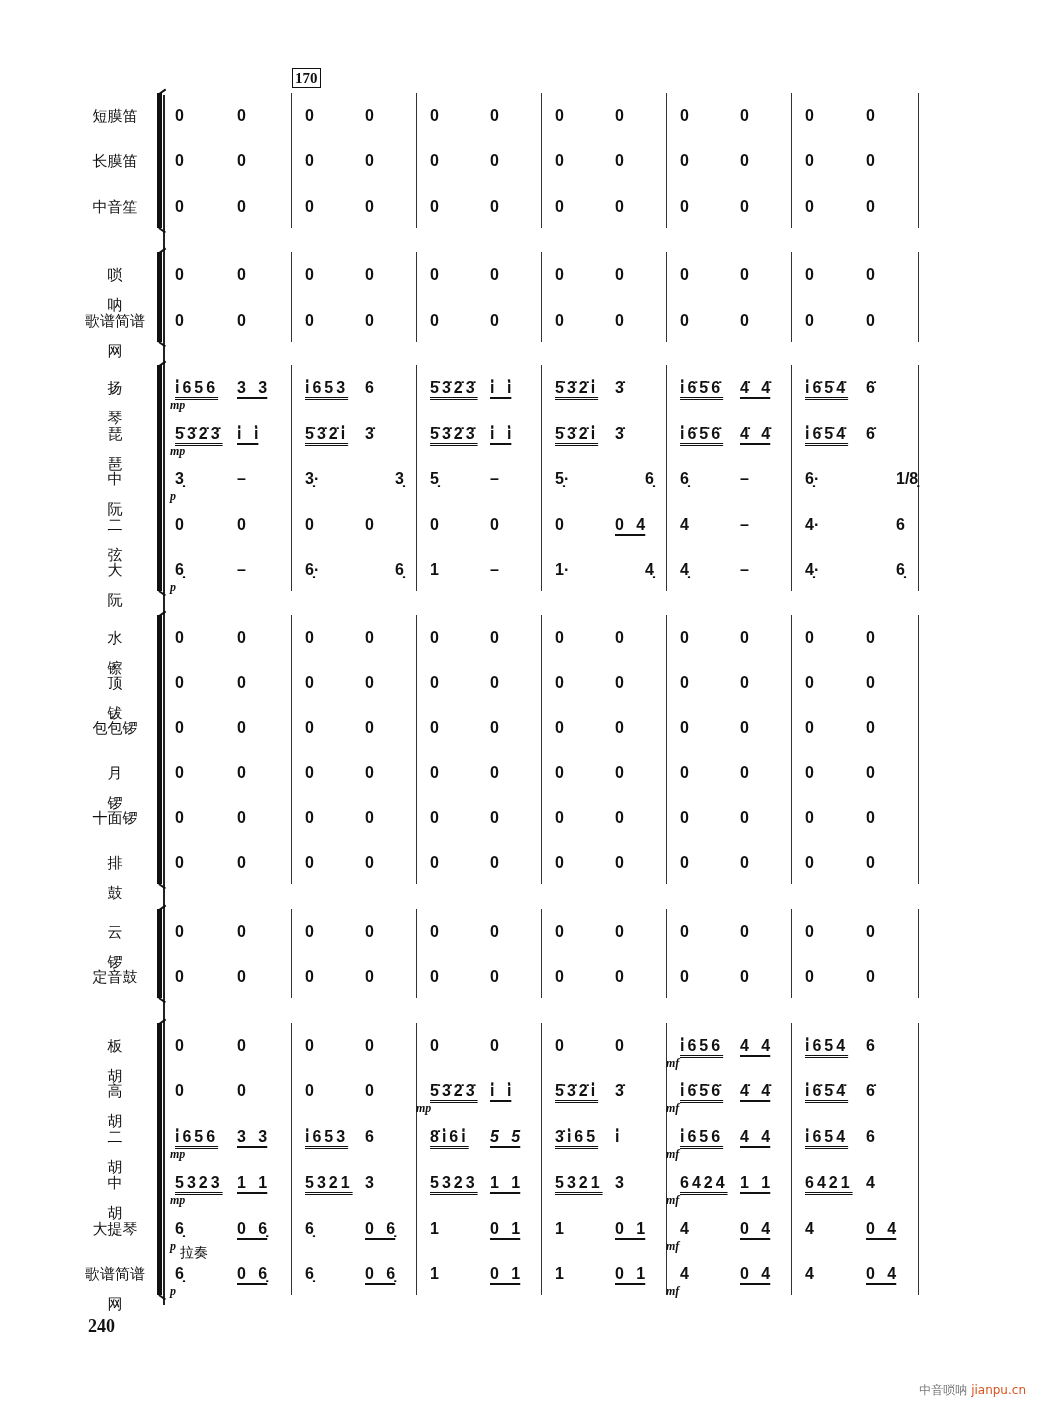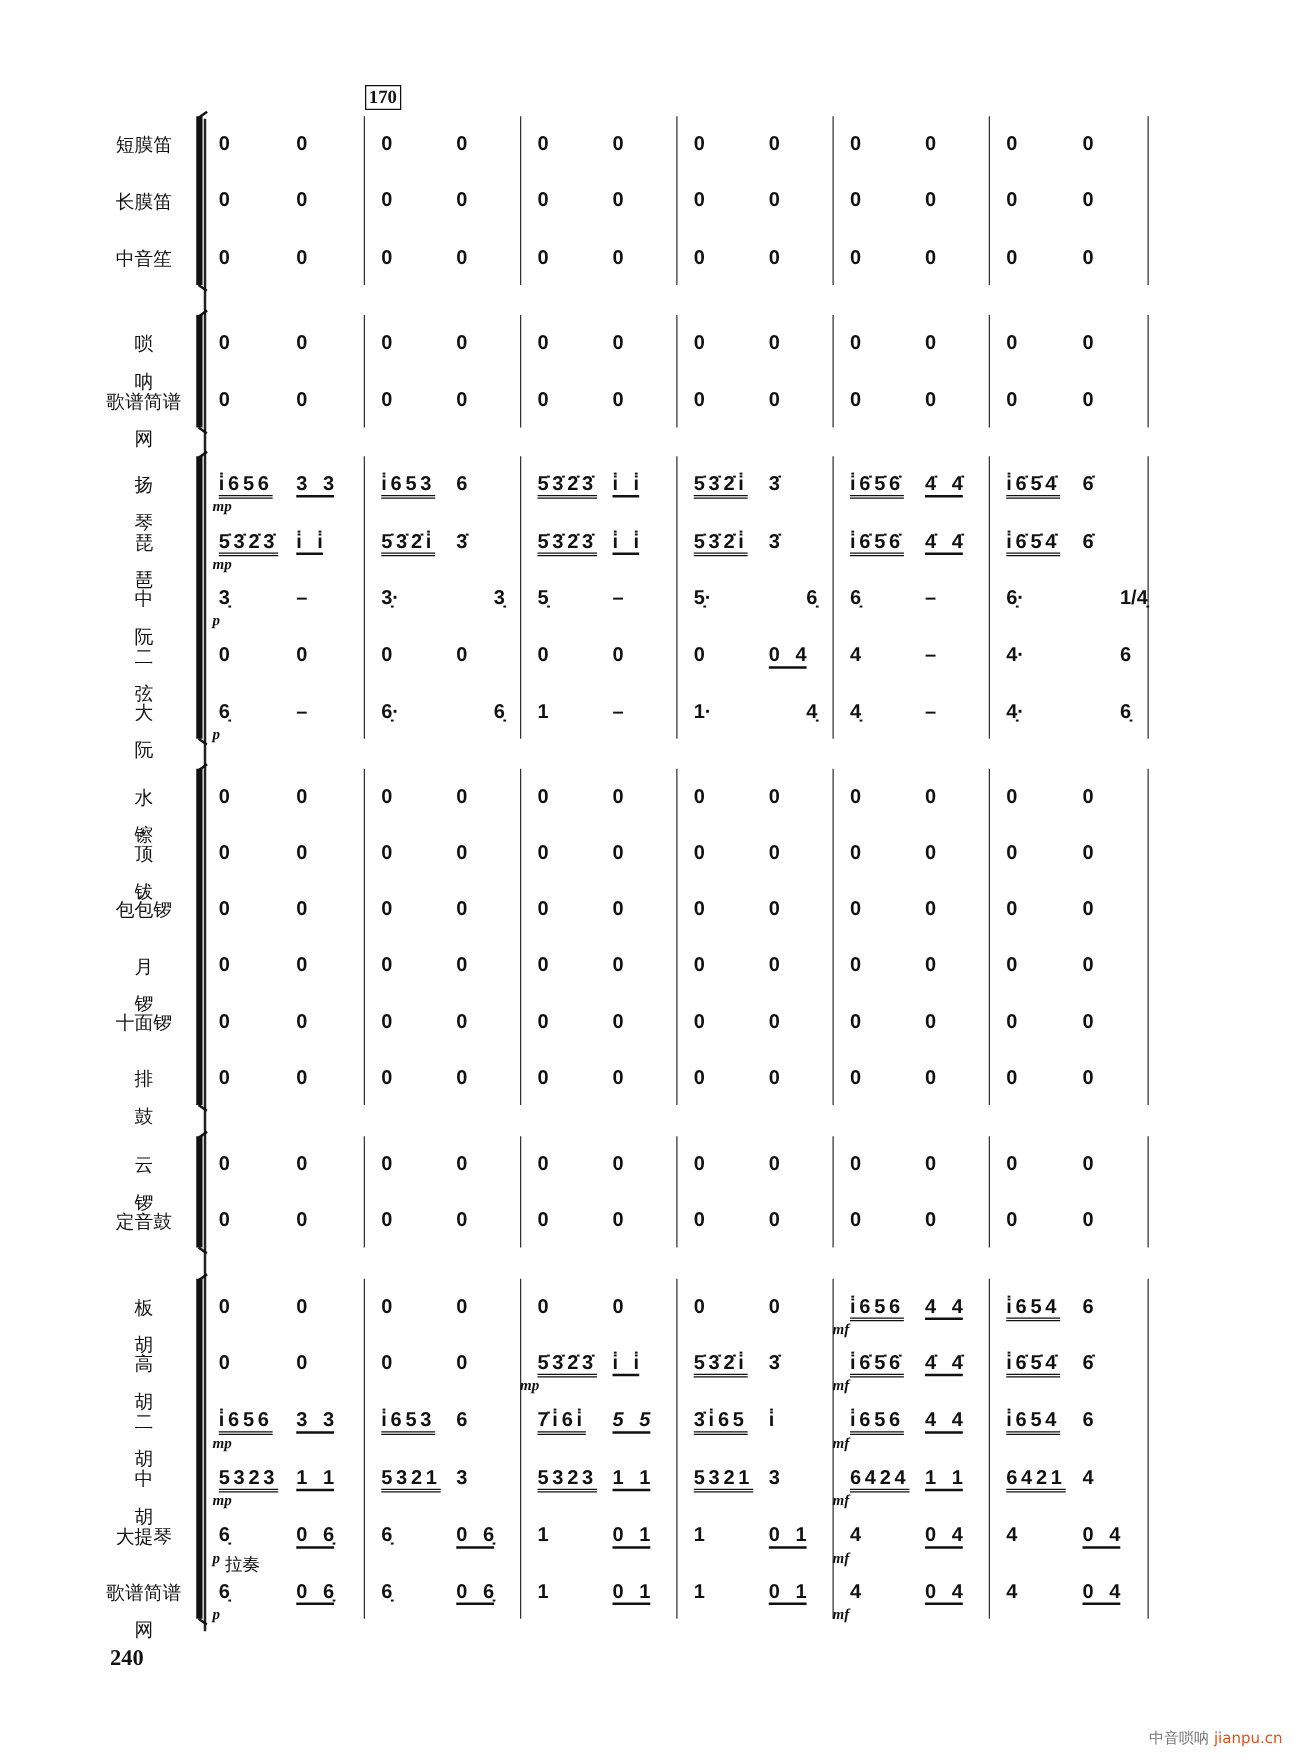--- a/index.html
+++ b/index.html
@@ -172,21 +172,21 @@
         <span class="cell" style="left: 237px; letter-spacing: 0px;">–</span>
         <span class="cell" style="left: 305px; letter-spacing: 0px;">3̣·</span>
         <span class="cell" style="left: 395px; letter-spacing: 0px;">3̣</span>
         <span class="cell" style="left: 430px; letter-spacing: 0px;">5̣</span>
         <span class="cell" style="left: 490px; letter-spacing: 0px;">–</span>
         <span class="cell" style="left: 555px; letter-spacing: 0px;">5̣·</span>
         <span class="cell" style="left: 645px; letter-spacing: 0px;">6̣</span>
         <span class="cell" style="left: 680px; letter-spacing: 0px;">6̣</span>
         <span class="cell" style="left: 740px; letter-spacing: 0px;">–</span>
         <span class="cell" style="left: 805px; letter-spacing: 0px;">6̣·</span>
-        <span class="cell" style="left: 896px; letter-spacing: 0px;">1/4̣</span>
+        <span class="cell" style="left: 896px; letter-spacing: 0px;">1/8̣</span>
         <span class="dyn" style="left: 170px; top: 26px;">p</span>
       </div>
       <div class="row" style="top: 510px; width: 1036px; text-decoration: underline;">
         <div class="label spaced">二 弦</div>
         <span class="cell" style="left: 175px; letter-spacing: 0px;">0</span>
         <span class="cell" style="left: 237px; letter-spacing: 0px;">0</span>
         <span class="cell" style="left: 305px; letter-spacing: 0px;">0</span>
         <span class="cell" style="left: 365px; letter-spacing: 0px;">0</span>
         <span class="cell" style="left: 430px; letter-spacing: 0px;">0</span>
         <span class="cell" style="left: 490px; letter-spacing: 0px;">0</span>
@@ -386,21 +386,21 @@
         <span class="cell" style="left: 866px; letter-spacing: 0px;">6̇</span>
         <span class="dyn" style="left: 416px; top: 26px;">mp</span>
         <span class="dyn" style="left: 666px; top: 26px;">mf</span>
       </div>
       <div class="row" style="top: 1122px; width: 1040px;">
         <div class="label spaced">二 胡</div>
         <span class="cell u2" style="left: 175px; letter-spacing: 3px;">i̇656</span>
         <span class="cell u1" style="left: 237px; word-spacing: 8px; letter-spacing: 0px;">3 3</span>
         <span class="cell u2" style="left: 305px; letter-spacing: 3px;">i̇653</span>
         <span class="cell" style="left: 365px; letter-spacing: 0px;">6</span>
-        <span class="cell u2" style="left: 430px; letter-spacing: 3px;">7̇i̇6i̇</span>
+        <span class="cell u2" style="left: 430px; letter-spacing: 3px;">8̇i̇6i̇</span>
         <span class="cell u1" style="left: 490px; word-spacing: 8px; letter-spacing: 0px; font-style: italic;">5 5</span>
         <span class="cell u2" style="left: 555px; letter-spacing: 3px;">3̇i̇65</span>
         <span class="cell" style="left: 615px; letter-spacing: 0px;">i̇</span>
         <span class="cell u2" style="left: 680px; letter-spacing: 3px;">i̇656</span>
         <span class="cell u1" style="left: 740px; word-spacing: 8px; letter-spacing: 0px;">4 4</span>
         <span class="cell u2" style="left: 805px; letter-spacing: 3px;">i̇654</span>
         <span class="cell" style="left: 866px; letter-spacing: 0px;">6</span>
         <span class="dyn" style="left: 170px; top: 26px;">mp</span>
         <span class="dyn" style="left: 666px; top: 26px;">mf</span>
       </div>

